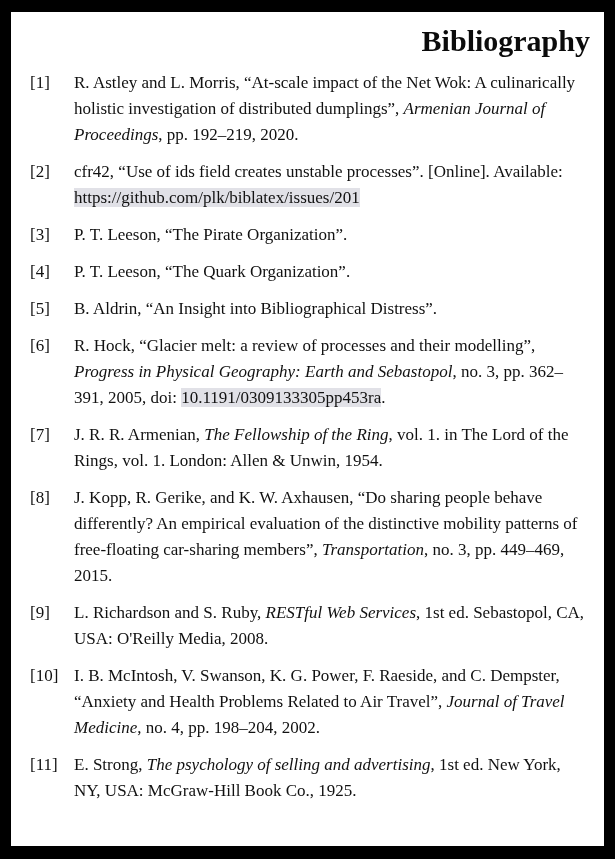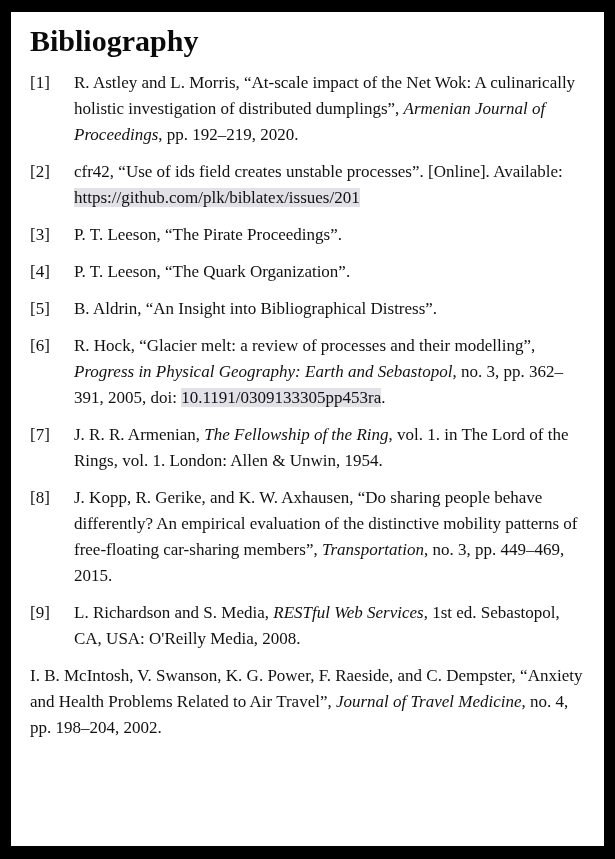--- a/index.html
+++ b/index.html
@@ -24,25 +24,26 @@
     left: 11px;
     right: 11px;
     bottom: 13px;
     background: #ffffff;
     padding: 10px 14px 0 19px;
     box-sizing: border-box;
     overflow: hidden;
     color: #111111;
   }
   h1.bib-title {
-    margin: 0 0 10px 0;
+    margin: 0 0 10px 16px;
     font-size: 30px;
     line-height: 38px;
     font-weight: bold;
     color: #0b0b0b;
+    text-align: right;
   }
   .bib-list {
     font-size: 17px;
     line-height: 26px;
   }
   .entry {
     display: flex;
     margin: 0 0 11px 0;
   }
   .entry-label {
@@ -71,21 +72,21 @@
         <div class="entry">
           <span class="entry-label">[1]</span>
           <div class="entry-text"><span class="seg ">R. Astley and L. Morris, “At-scale impact of the Net Wok: A culinarically holistic investigation of distributed dumplings”, </span><span class="seg italic">Armenian Journal of Proceedings</span><span class="seg ">, pp. 192–219, 2020.</span></div>
         </div>
         <div class="entry">
           <span class="entry-label">[2]</span>
           <div class="entry-text"><span class="seg ">cfr42, “Use of ids field creates unstable processes”. [Online]. Available: </span><span class="seg link">https://github.com/plk/biblatex/issues/201</span></div>
         </div>
         <div class="entry">
           <span class="entry-label">[3]</span>
-          <div class="entry-text"><span class="seg ">P. T. Leeson, “The Pirate Proceedings”.</span></div>
+          <div class="entry-text"><span class="seg ">P. T. Leeson, “The Pirate Organization”.</span></div>
         </div>
         <div class="entry">
           <span class="entry-label">[4]</span>
           <div class="entry-text"><span class="seg ">P. T. Leeson, “The Quark Organization”.</span></div>
         </div>
         <div class="entry">
           <span class="entry-label">[5]</span>
           <div class="entry-text"><span class="seg ">B. Aldrin, “An Insight into Bibliographical Distress”.</span></div>
         </div>
         <div class="entry">
@@ -95,20 +96,25 @@
         <div class="entry">
           <span class="entry-label">[7]</span>
           <div class="entry-text"><span class="seg ">J. R. R. Armenian, </span><span class="seg italic">The Fellowship of the Ring</span><span class="seg ">, vol. 1. in The Lord of the Rings, vol. 1. London: Allen &amp; Unwin, 1954.</span></div>
         </div>
         <div class="entry">
           <span class="entry-label">[8]</span>
           <div class="entry-text"><span class="seg ">J. Kopp, R. Gerike, and K. W. Axhausen, “Do sharing people behave differently? An empirical evaluation of the distinctive mobility patterns of free-floating car-sharing members”, </span><span class="seg italic">Transportation</span><span class="seg ">, no. 3, pp. 449–469, 2015.</span></div>
         </div>
         <div class="entry">
           <span class="entry-label">[9]</span>
-          <div class="entry-text"><span class="seg ">L. Richardson and S. Media, </span><span class="seg italic">RESTful Web Services</span><span class="seg ">, 1st ed. Sebastopol, CA, USA: O'Reilly Media, 2008.</span></div>
+          <div class="entry-text"><span class="seg ">L. Richardson and S. Ruby, </span><span class="seg italic">RESTful Web Services</span><span class="seg ">, 1st ed. Sebastopol, CA, USA: O'Reilly Media, 2008.</span></div>
         </div>
         <div class="entry">
+          <span class="entry-label">[10]</span>
           <div class="entry-text"><span class="seg ">I. B. McIntosh, V. Swanson, K. G. Power, F. Raeside, and C. Dempster, “Anxiety and Health Problems Related to Air Travel”, </span><span class="seg italic">Journal of Travel Medicine</span><span class="seg ">, no. 4, pp. 198–204, 2002.</span></div>
+        </div>
+        <div class="entry">
+          <span class="entry-label">[11]</span>
+          <div class="entry-text"><span class="seg ">E. Strong, </span><span class="seg italic">The psychology of selling and advertising</span><span class="seg ">, 1st ed. New York, NY, USA: McGraw-Hill Book Co., 1925.</span></div>
         </div>
       </div>
   </div>
 </div>
 
 </body></html>

